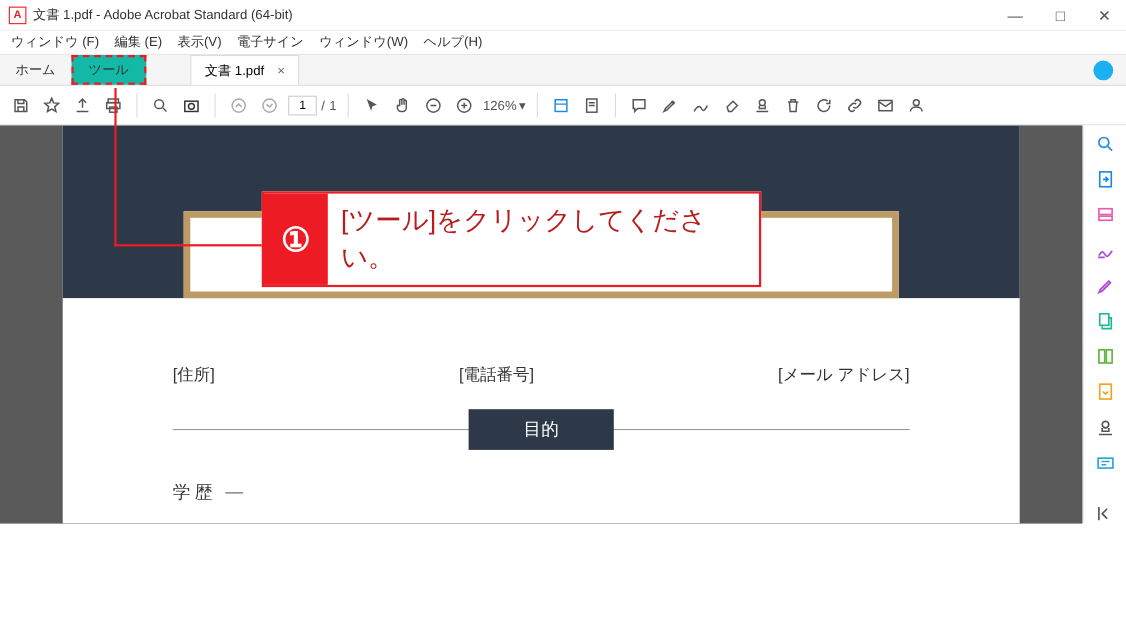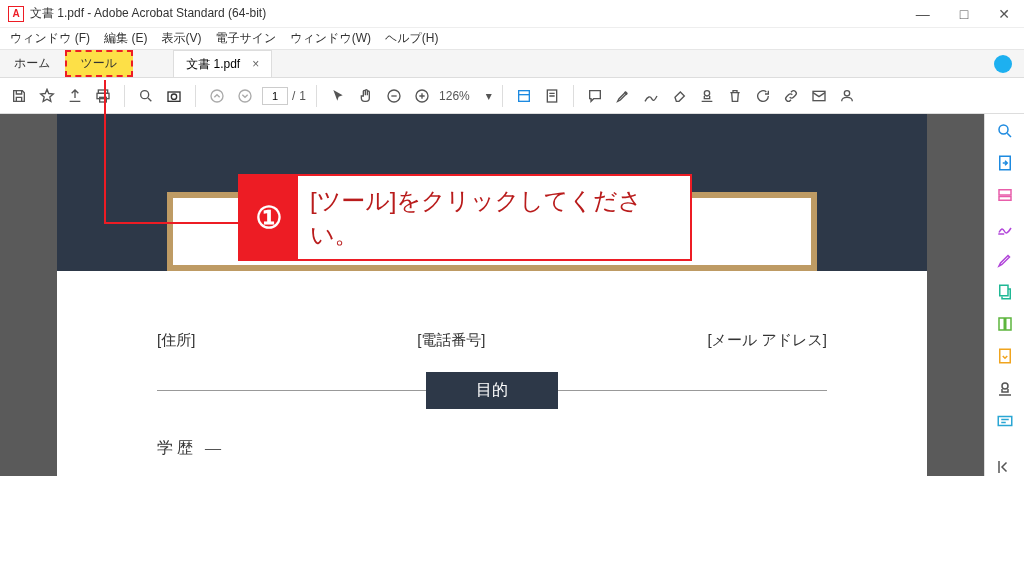--- a/index.html
+++ b/index.html
@@ -12,33 +12,33 @@
 .titlebar .win-controls { display: flex; gap: 18px; font-size: 14px; color: #555; }
 .titlebar .win-controls span { cursor: pointer; padding: 2px 6px; }
 
 
 .menubar { height: 22px; display: flex; align-items: center; padding: 0 4px; gap: 2px; border-bottom: 1px solid #e6e6e6; }
 .menubar span { font-size: 12px; color: #333; padding: 2px 6px; cursor: pointer; }
 
 
 .tabsrow { height: 28px; display: flex; align-items: center; background: #f5f5f5; border-bottom: 1px solid #ddd; position: relative; }
 .tabsrow .tab { padding: 0 14px; height: 100%; display: flex; align-items: center; font-size: 12px; color: #333; cursor: pointer; }
-.tabsrow .tab.tool { border: 2px dashed #ed1c24; background: #fde047; }
+.tabsrow .tab.tool { border: 2px dashed #ed1c24; background: #14b8a6; }
 .tabsrow .doc-tab { margin-left: 40px; background: #fff; border-top: 1px solid #ddd; border-left: 1px solid #ddd; border-right: 1px solid #ddd; display: flex; align-items: center; padding: 0 12px; height: 100%; font-size: 12px; }
 .tabsrow .doc-tab .close { margin-left: 12px; color: #666; cursor: pointer; }
 .tabsrow .right-icons { margin-left: auto; display: flex; align-items: center; gap: 14px; padding-right: 12px; color: #666; }
 .tabsrow .right-icons .avatar { width: 18px; height: 18px; border-radius: 50%; background: #1db0f0; }
 
 
 .toolbar { height: 36px; display: flex; align-items: center; padding: 0 8px; border-bottom: 1px solid #ddd; gap: 6px; background: #fff; }
 .toolbar .sep { width: 1px; height: 22px; background: #ddd; margin: 0 4px; }
 .toolbar .ico { width: 22px; height: 22px; display: flex; align-items: center; justify-content: center; color: #555; cursor: pointer; }
 .toolbar .page-box { display: flex; align-items: center; gap: 4px; font-size: 12px; color: #555; }
 .toolbar .page-box input { width: 26px; height: 18px; border: 1px solid #ccc; text-align: center; font-size: 11px; }
-.toolbar .zoom-box { display: flex; align-items: center; gap: 16px; font-size: 12px; color: #555; }
+.toolbar .zoom-box { display: flex; align-items: center; gap: 2px; font-size: 12px; color: #555; }
 .toolbar svg { width: 16px; height: 16px; }
 
 
 .main { display: flex; height: 362px; }
 .page-area { flex: 1; background: #5a5a5a; display: flex; justify-content: center; overflow: hidden; position: relative; padding-top: 0; }
 .page { width: 870px; background: #fff; margin-top: 0; position: relative; }
 
 
 .doc-header { height: 157px; background: #2d3848; position: relative; }
 .card { position: absolute; left: 110px; right: 110px; top: 78px; background: #fff; border: 6px solid #be9b64; padding: 36px 0 10px; text-align: center; }

